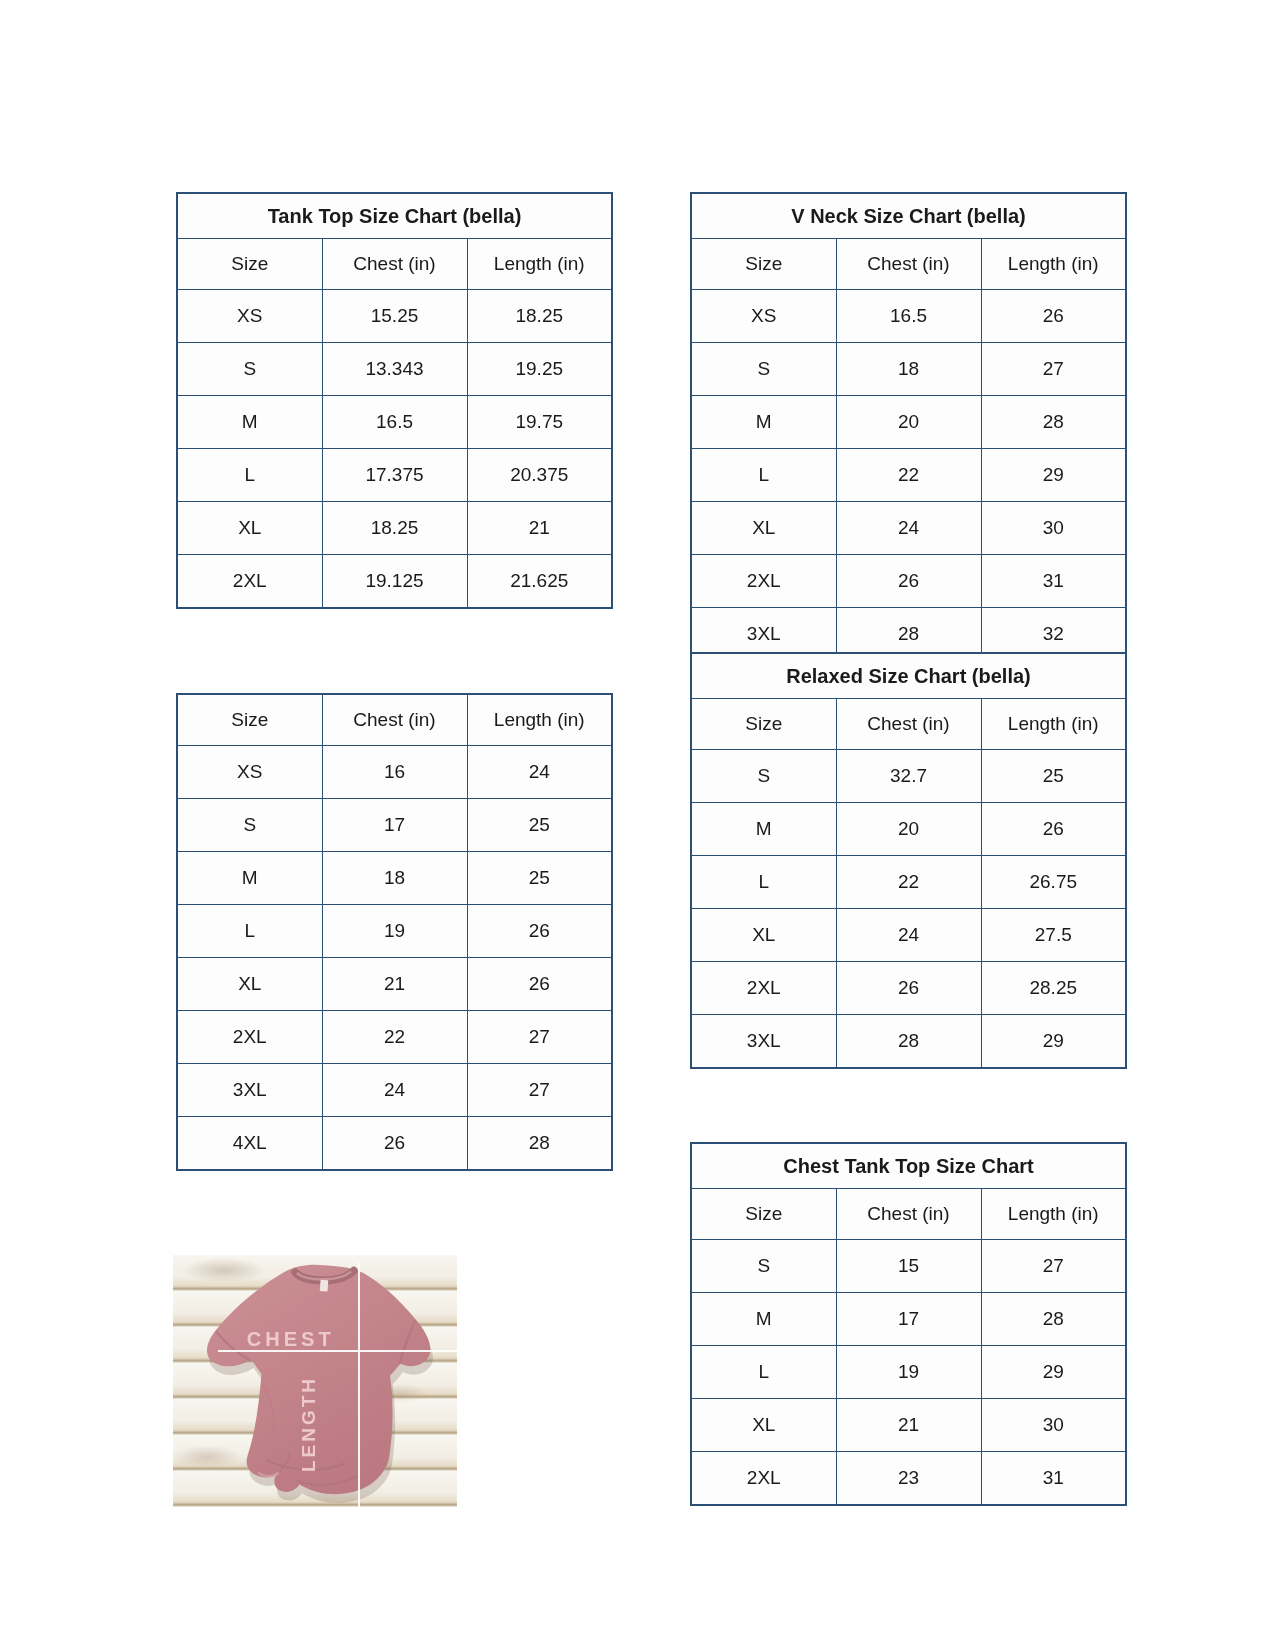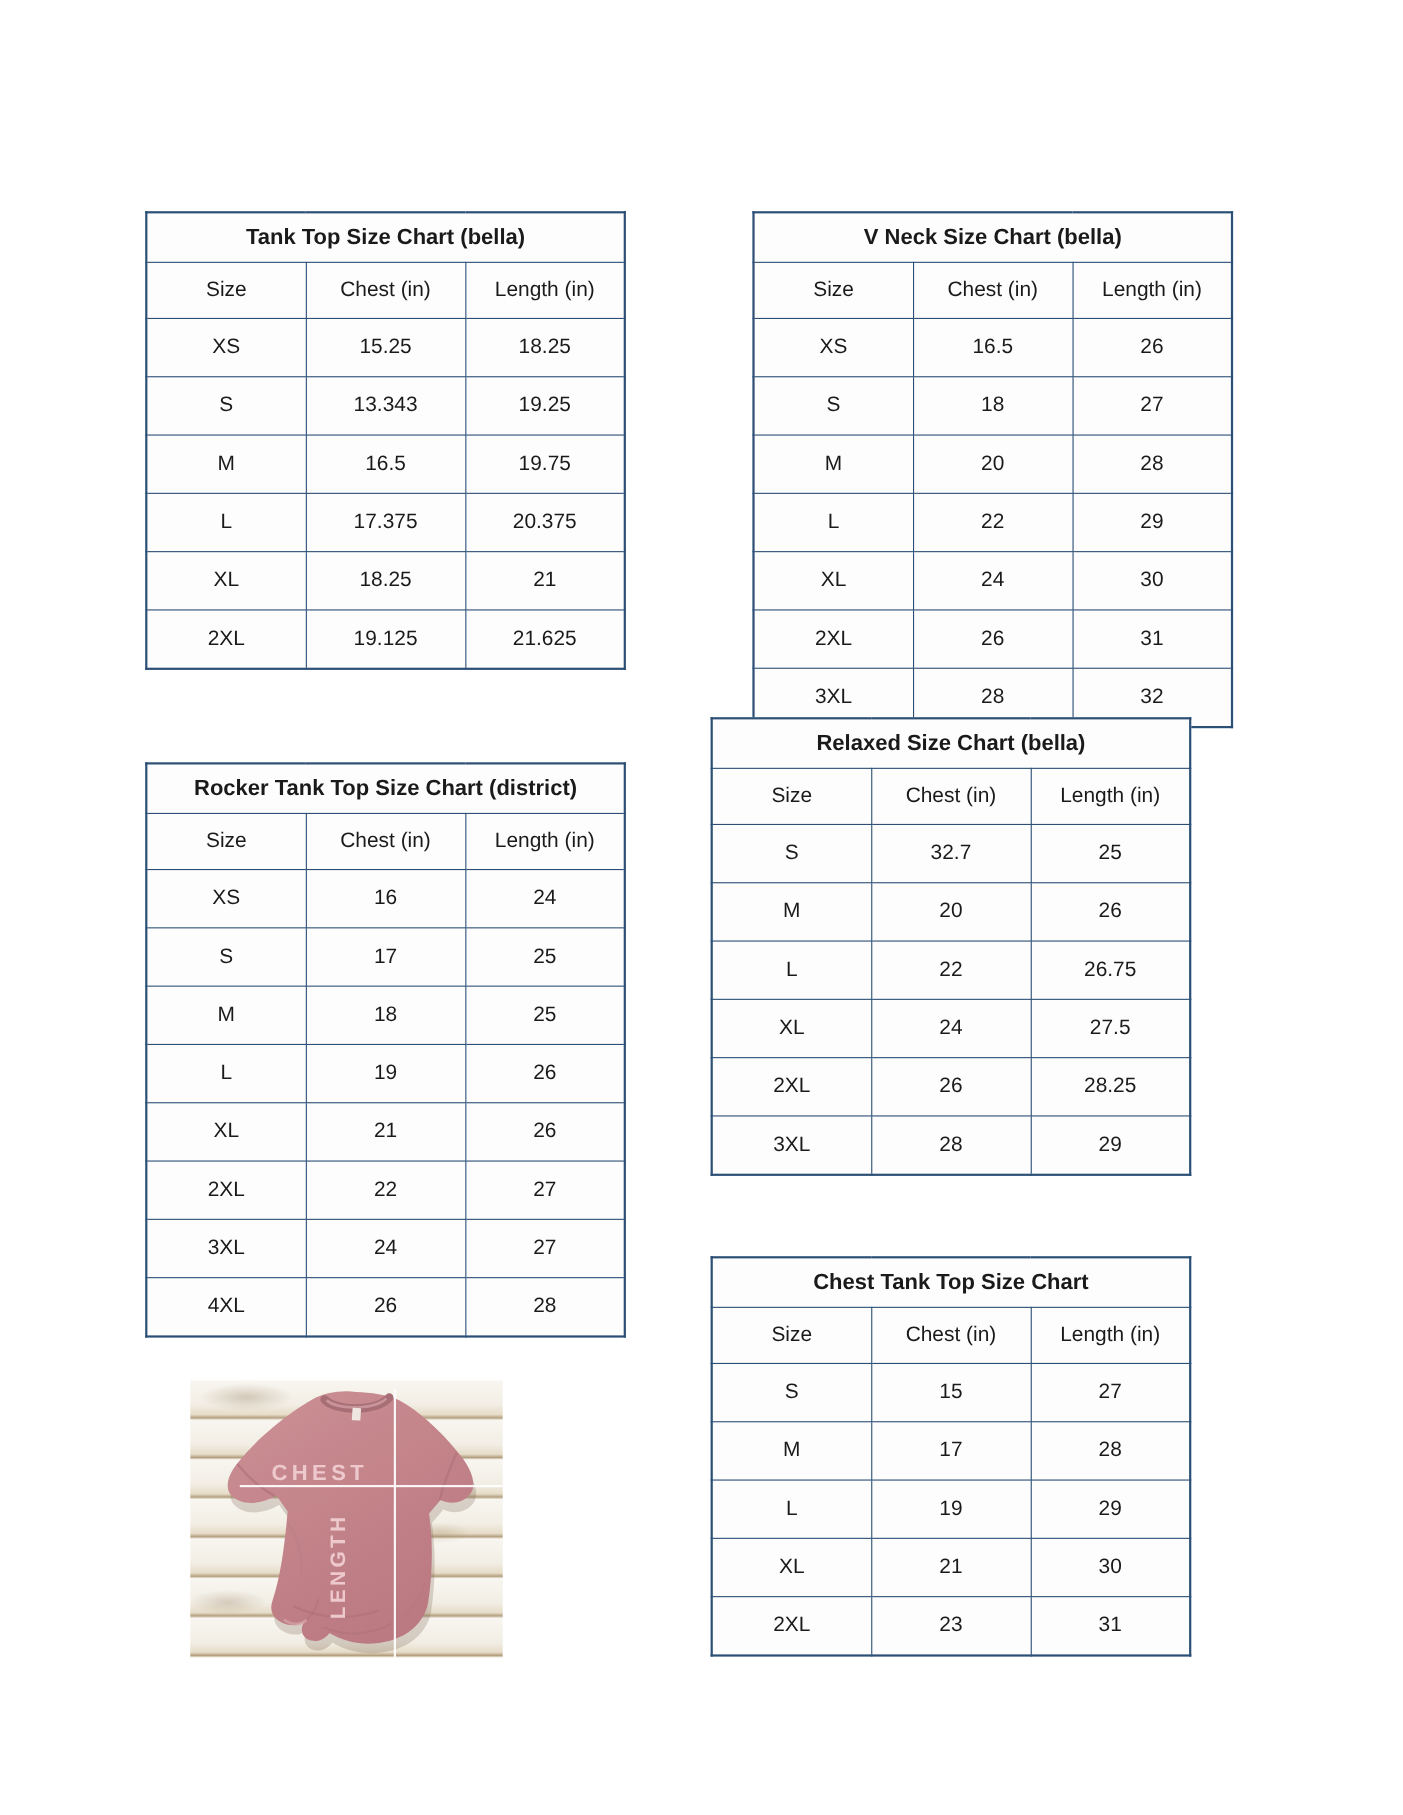--- a/index.html
+++ b/index.html
@@ -13,39 +13,40 @@
 
   
   table.size-table {
     position:absolute;
     border-collapse:collapse;
     table-layout:fixed;
     width:437px;
     background:#fdfdfd;
     border:2px solid #2c4f76;
     color:#1a1a1a;
+    margin-left:44px;
   }
   table.size-table th, table.size-table td {
     border:1px solid #2c4f76;
     text-align:center;
     vertical-align:middle;
     padding:0;
     font-weight:normal;
     font-size:19px;
   }
   table.size-table tr.title-row th {
     font-weight:bold;
     font-size:20px;
     height:44px;
   }
   table.size-table tr.header-row th { height:50px; }
   table.size-table tr.data-row td { height:52px; }
 
   #table-tank    { left:132px; top:192px; }
-  #table-vneck   { left:684px; top:192px; }
+  #table-vneck   { left:646px; top:192px; }
   #table-rocker  { left:132px; top:693px; }
   #table-relaxed { left:646px; top:652px; }
   #table-delta   { left:646px; top:1142px; }
 
   
   #shirt-figure {
     position:absolute;
     left:173px; top:1255px;
     width:284px; height:252px;
     
@@ -175,23 +176,20 @@
         <tr class="data-row">
           <td>3XL</td>
           <td>28</td>
           <td>32</td>
         </tr>
       </tbody>
   </table>
 
   <table class="size-table" id="table-rocker">
     <thead>
-      <tr class="title-row">
-        <th colspan="3">Rocker Tank Top Size Chart (district)</th>
-      </tr>
       <tr class="header-row">
           <th>Size</th>
           <th>Chest (in)</th>
           <th>Length (in)</th>
         </tr>
     </thead>
     <tbody>
         <tr class="data-row">
           <td>XS</td>
           <td>16</td>

